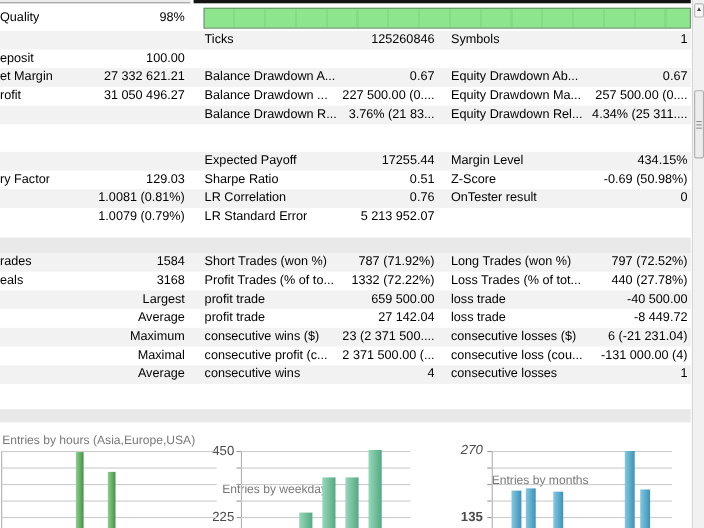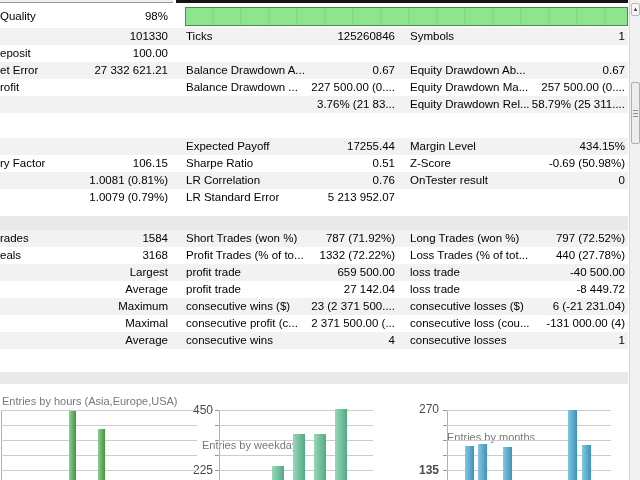--- a/index.html
+++ b/index.html
@@ -49,24 +49,20 @@
 
   <div id="quality-row">
     <div class="col cl" style="height:24px;">
       <span class="lab">Quality</span>
       <span class="val">98%</span>
     </div>
   </div>
   <div id="progress-bar"></div>
 
   <div class="row sh" style="top:28px">
-    <div class="col cl">
-        <span class="lab"></span>
-        <span class="val">101330</span>
-      </div>
     <div class="col cm">
         <span class="lab">Ticks</span>
         <span class="val">125260846</span>
       </div>
     <div class="col cr">
         <span class="lab">Symbols</span>
         <span class="val">1</span>
       </div>
   </div>
   <div class="row" style="top:45px">
@@ -78,69 +74,71 @@
         <span class="lab"></span>
         <span class="val"></span>
       </div>
     <div class="col cr">
         <span class="lab"></span>
         <span class="val"></span>
       </div>
   </div>
   <div class="row sh" style="top:62px">
     <div class="col cl">
-        <span class="lab">et Error</span>
+        <span class="lab">et Margin</span>
         <span class="val">27 332 621.21</span>
       </div>
     <div class="col cm">
         <span class="lab">Balance Drawdown A...</span>
         <span class="val">0.67</span>
       </div>
     <div class="col cr">
         <span class="lab">Equity Drawdown Ab...</span>
         <span class="val">0.67</span>
       </div>
   </div>
   <div class="row" style="top:79px">
     <div class="col cl">
         <span class="lab">rofit</span>
+        <span class="val">31 050 496.27</span>
       </div>
     <div class="col cm">
         <span class="lab">Balance Drawdown ...</span>
         <span class="val">227 500.00 (0....</span>
       </div>
     <div class="col cr">
         <span class="lab">Equity Drawdown Ma...</span>
         <span class="val">257 500.00 (0....</span>
       </div>
   </div>
   <div class="row sh" style="top:96px">
     <div class="col cm">
+        <span class="lab">Balance Drawdown R...</span>
         <span class="val">3.76% (21 83...</span>
       </div>
     <div class="col cr">
         <span class="lab">Equity Drawdown Rel...</span>
-        <span class="val">58.79% (25 311....</span>
+        <span class="val">4.34% (25 311....</span>
       </div>
   </div>
 
   <div class="row sh" style="top:138px">
     <div class="col cm">
         <span class="lab">Expected Payoff</span>
         <span class="val">17255.44</span>
       </div>
     <div class="col cr">
         <span class="lab">Margin Level</span>
         <span class="val">434.15%</span>
       </div>
   </div>
   <div class="row" style="top:155px">
     <div class="col cl">
         <span class="lab">ry Factor</span>
-        <span class="val">106.15</span>
+        <span class="val">129.03</span>
       </div>
     <div class="col cm">
         <span class="lab">Sharpe Ratio</span>
         <span class="val">0.51</span>
       </div>
     <div class="col cr">
         <span class="lab">Z-Score</span>
         <span class="val">-0.69 (50.98%)</span>
       </div>
   </div>
@@ -275,21 +273,21 @@
   </div>
 
   <div class="band" style="top:372px;height:12px;"></div>
 
   <div class="chart-title" style="left:2px;">Entries by hours (Asia,Europe,USA)</div>
   <div class="chart-title" style="left:202px;margin-top:44px;">Entries by weekdays</div>
   <div class="chart-title" style="left:447px;margin-top:36px;">Entries by months</div>
 
   <div class="ylab" style="left:187px;top:405px;">450</div>
   <div class="ylab" style="left:187px;top:465px;">225</div>
-  <div class="ylab" style="left:413px;top:404px;">270</div>
+  <div class="ylab" style="left:413px;top:404px;font-style:italic;">270</div>
   <div class="ylab" style="left:413px;top:465px;font-weight:bold;">135</div>
 
   <div class="plot" id="plot-hours" style="left:1px;width:196px;">
     <div class="lborder"></div>
     <div class="grid" style="top:0"></div>
       <div class="grid" style="top:15px"></div>
     <div class="grid" style="top:30px"></div>
       <div class="grid" style="top:45px"></div>
     <div class="grid" style="top:60px"></div>
   <div class="bar" style="left: 68px; width: 7px; top: 1px; background: linear-gradient(to right, rgb(142, 207, 142), rgb(69, 147, 69));"></div>

